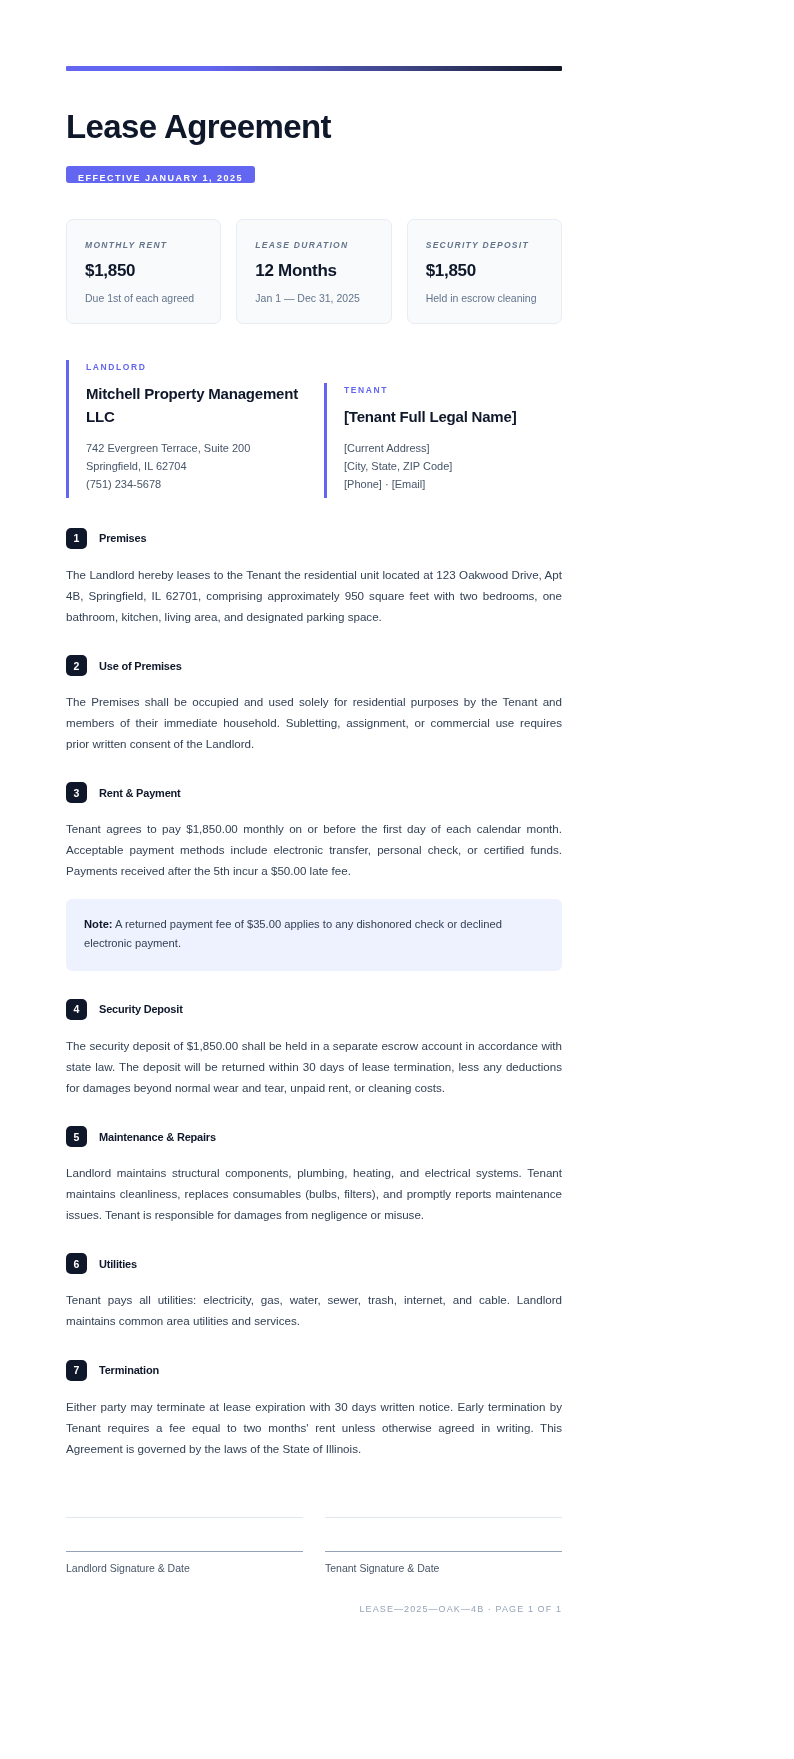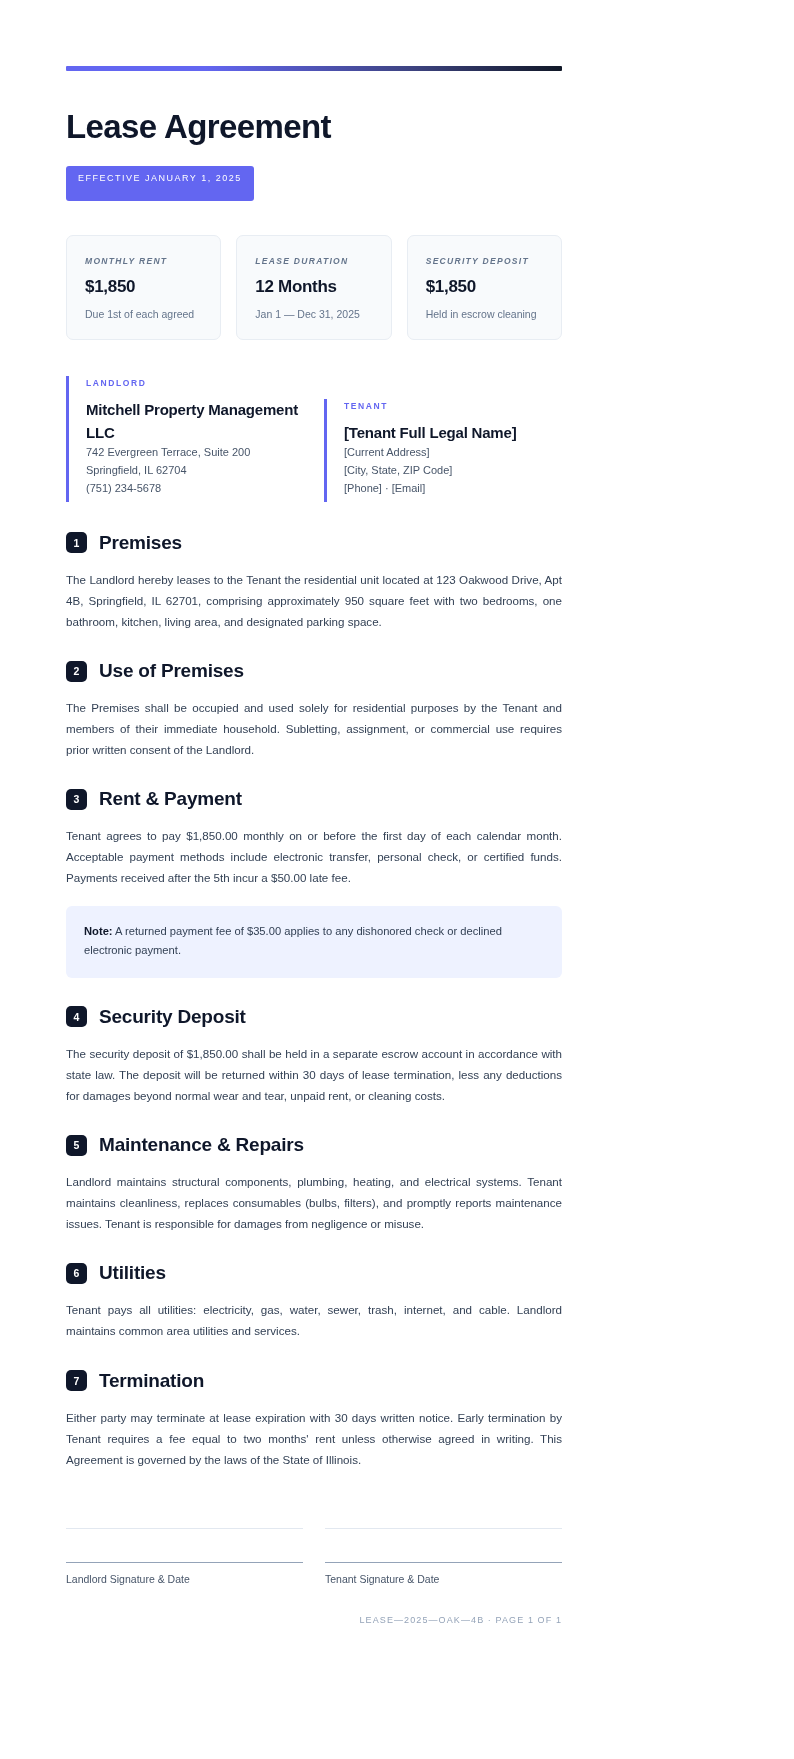--- a/index.html
+++ b/index.html
@@ -40,23 +40,23 @@
     letter-spacing: -0.6px;
     color: #0f172a;
   }
 
   .badge {
     display: inline-block;
     margin-top: 21px;
     background: #6366f1;
     color: #ffffff;
     font-size: 9px;
-    font-weight: normal;
+    font-weight: bold;
     letter-spacing: 1.5px;
-    padding: 7px 12px 18px 12px;
+    padding: 7px 12px 0 12px;
     border-radius: 3px;
     text-transform: uppercase;
     text-align: center;
   }
 
   
   .stats {
     display: flex;
     gap: 15px;
     margin-top: 34px;
@@ -119,21 +119,21 @@
   .party-name {
     margin-top: 11px;
     font-size: 15px;
     font-weight: bold;
     color: #0f172a;
     line-height: 1.5;
     letter-spacing: -0.2px;
   }
 
   .party-lines {
-    margin-top: 0;
+    margin-top: 12px;
   }
 
   .party-line {
     font-size: 11px;
     line-height: 1.62;
     color: #475569;
   }
 
   
   .sections {
@@ -159,21 +159,21 @@
     color: #ffffff;
     font-size: 10.5px;
     font-weight: bold;
     display: flex;
     align-items: center;
     justify-content: center;
     flex: 0 0 auto;
   }
 
   .section-title {
-    font-size: 19px;
+    font-size: 11px;
     font-weight: bold;
     color: #0f172a;
     letter-spacing: -0.2px;
   }
 
   .section-body {
     margin-top: 15px;
     font-size: 11.6px;
     line-height: 1.82;
     color: #334155;

